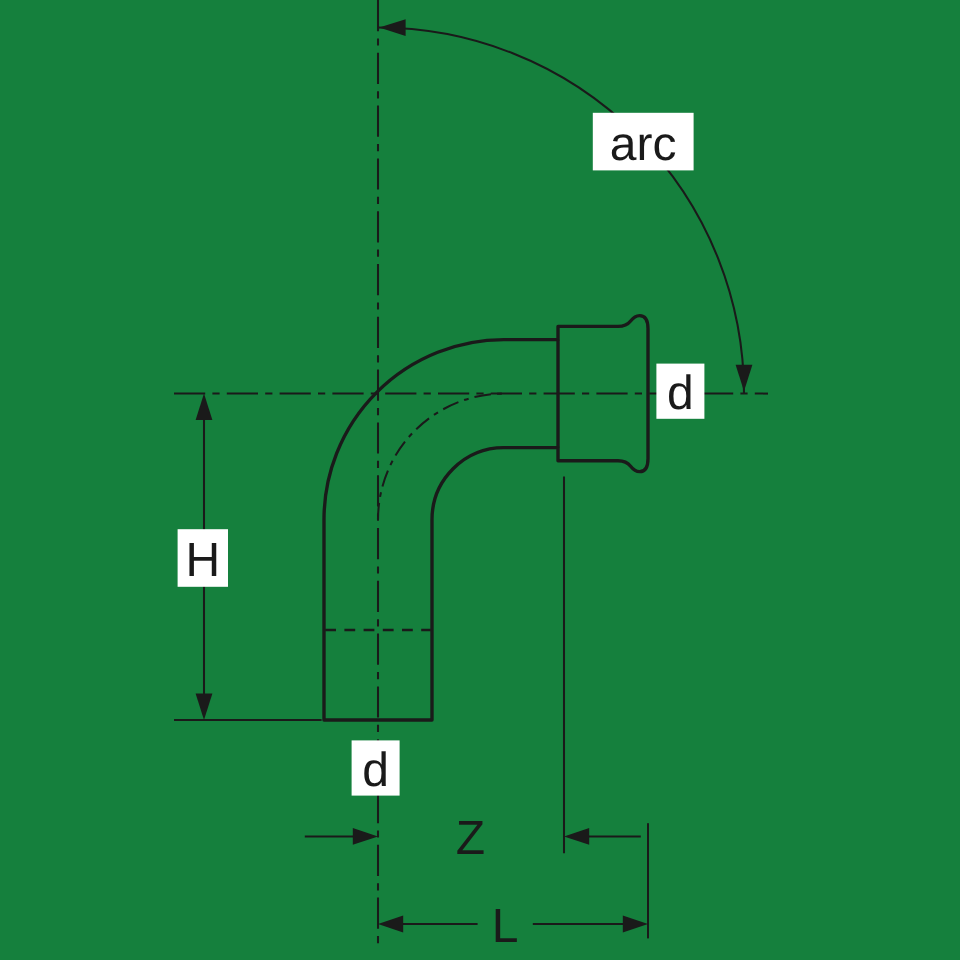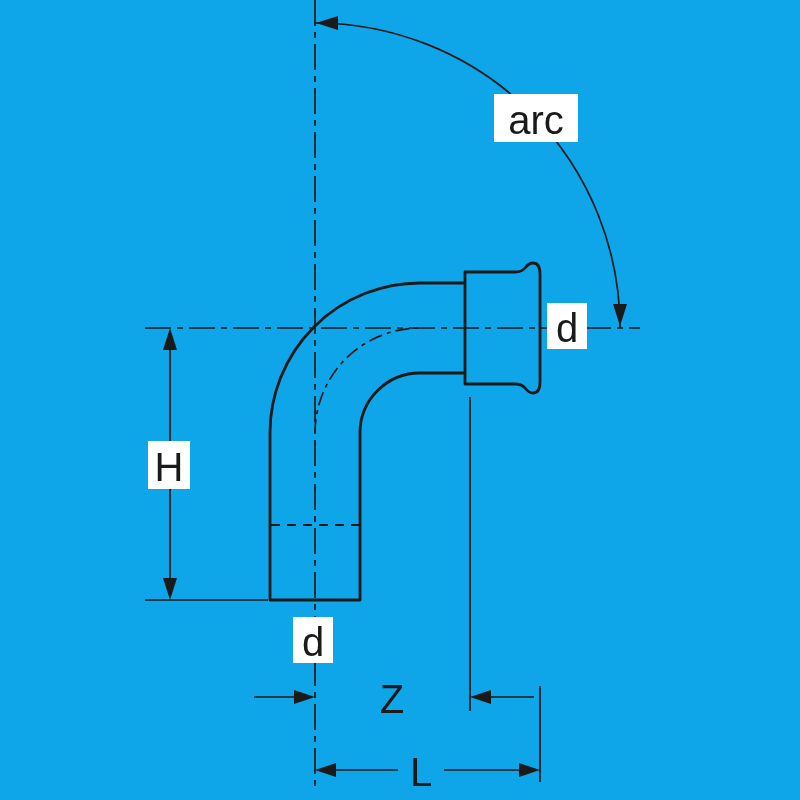--- a/index.html
+++ b/index.html
@@ -4,21 +4,21 @@
   <style>
     html, body {
       margin: 0;
       padding: 0;
       background: #ffffff;
     }
     .stage {
       width: 800px;
       height: 800px;
       position: relative;
-      background: #0ea5e9;
+      background: #15803d;
       overflow: hidden;
     }
     svg {
       display: block;
       width: 800px;
       height: 800px;
     }
     svg text {
       font-family: "Liberation Sans", "DejaVu Sans", sans-serif;
       font-size: 40px;

